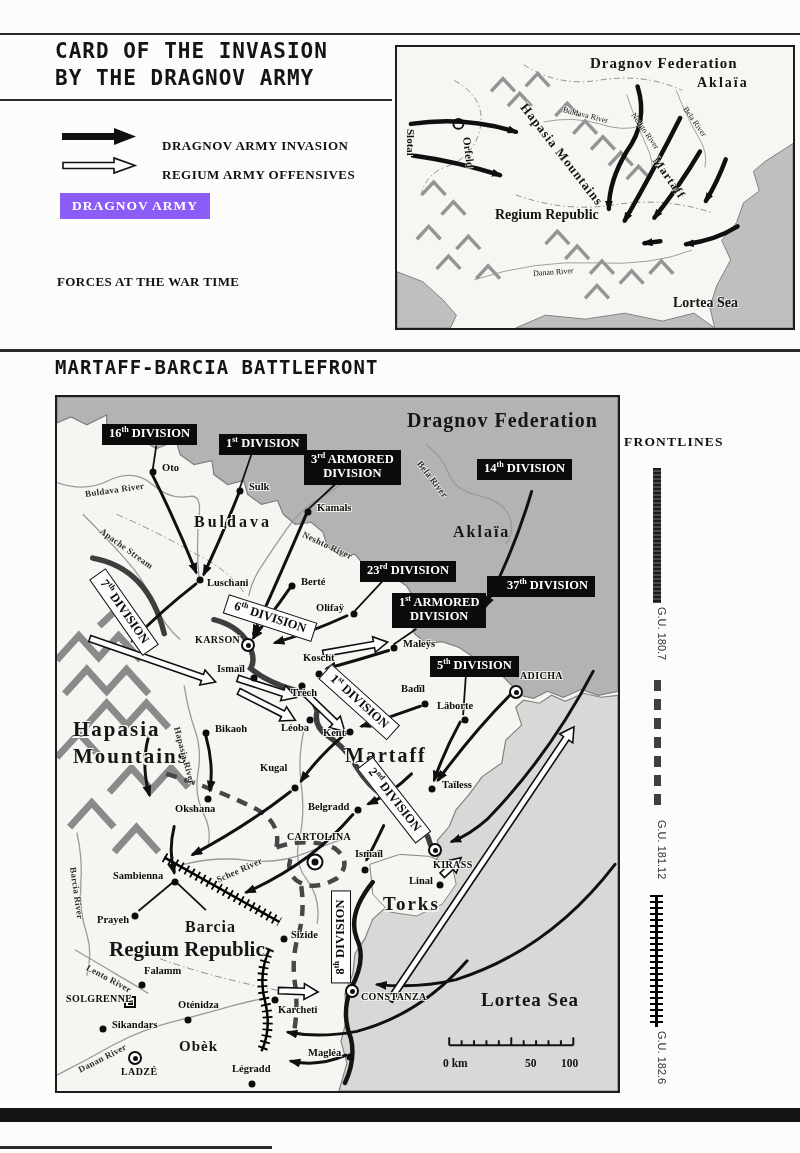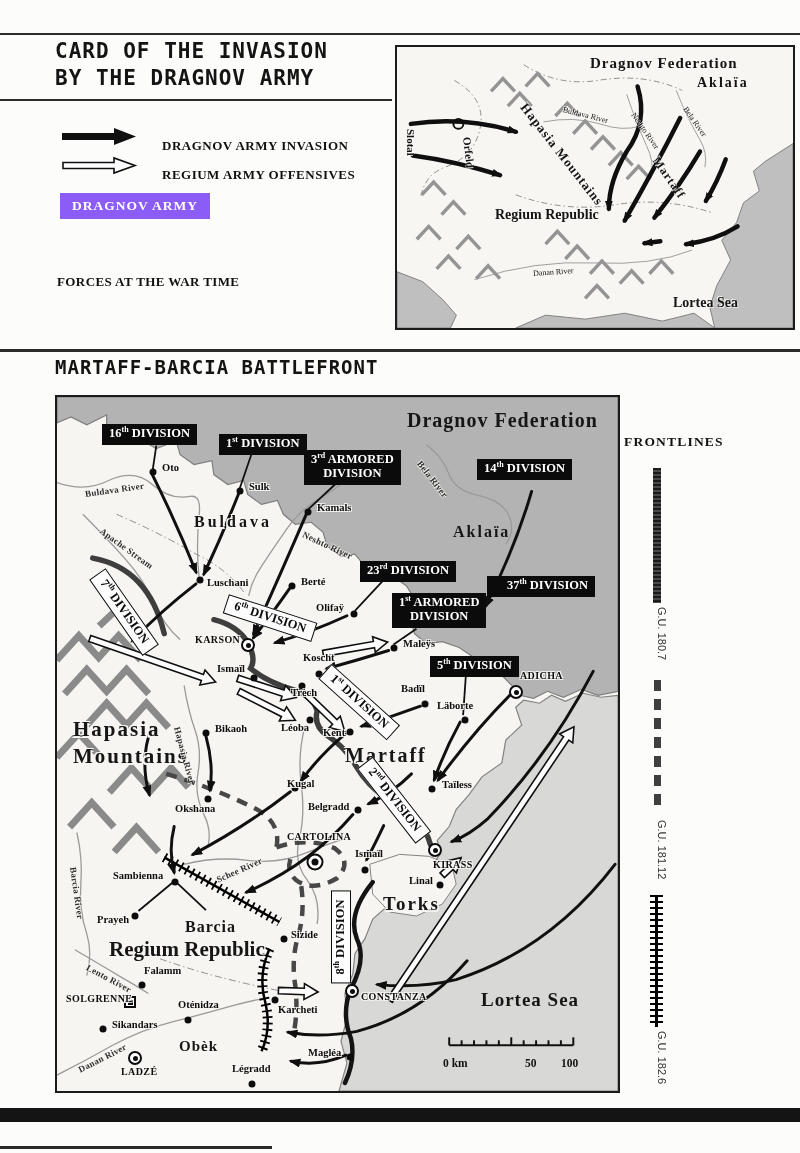--- a/index.html
+++ b/index.html
@@ -348,21 +348,21 @@
           <i></i>
         </div>
         <div class="clab caps" style="left: 463px; top: 278px;">ADICHA</div>
         <div class="marker dot" style="left: 149px; top: 336px;"></div>
         <div class="clab" style="left: 158px; top: 331px;">Bikaoh</div>
         <div class="marker dot" style="left: 253px; top: 323px;"></div>
         <div class="clab" style="left: 224px; top: 330px;">Léoba</div>
         <div class="marker dot" style="left: 293px; top: 335px;"></div>
         <div class="clab" style="left: 266px; top: 335px;">Kent</div>
         <div class="marker dot" style="left: 238px; top: 391px;"></div>
-        <div class="clab" style="left: 203px; top: 386px; margin-left: 27px;">Kugal</div>
+        <div class="clab" style="left: 203px; top: 370px;">Kugal</div>
         <div class="marker dot" style="left: 301px; top: 413px;"></div>
         <div class="clab" style="left: 251px; top: 409px;">Belgradd</div>
         <div class="marker dot" style="left: 375px; top: 392px;"></div>
         <div class="clab" style="left: 385px; top: 387px;">Taïless</div>
         <div class="marker dot" style="left: 151px; top: 402px;"></div>
         <div class="clab" style="left: 118px; top: 411px;">Okshana</div>
         <div class="marker ring2" style="left: 258px; top: 465px;">
           <i></i>
         </div>
         <div class="clab caps" style="left: 230px; top: 439px;">CARTOLINA</div>

